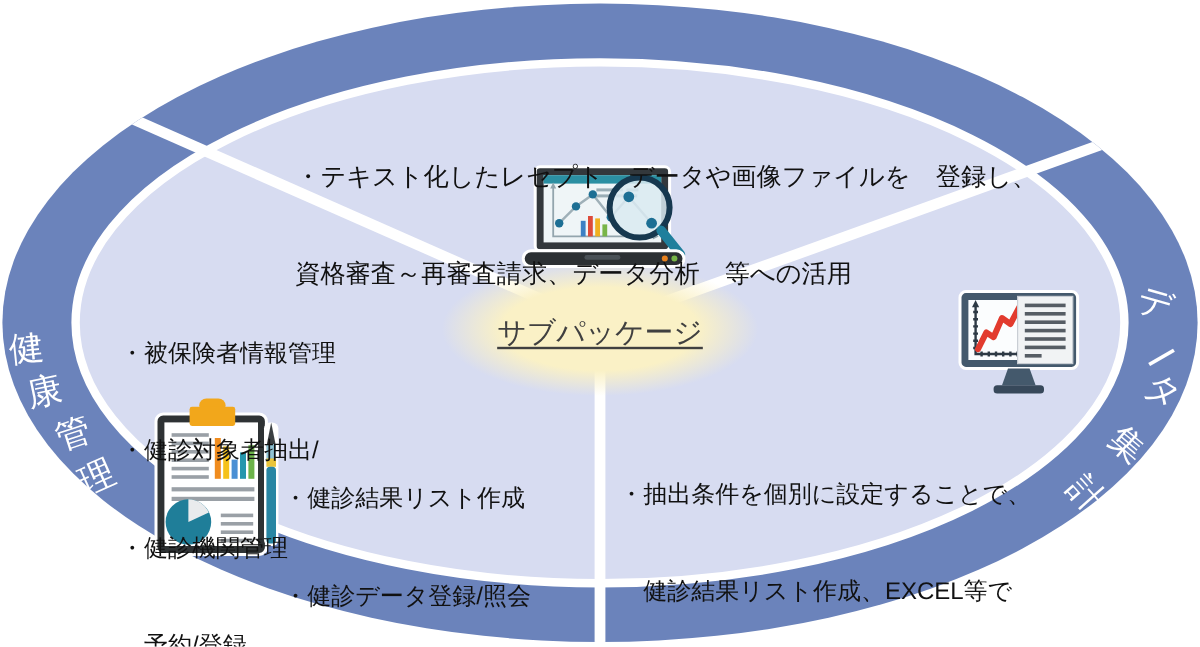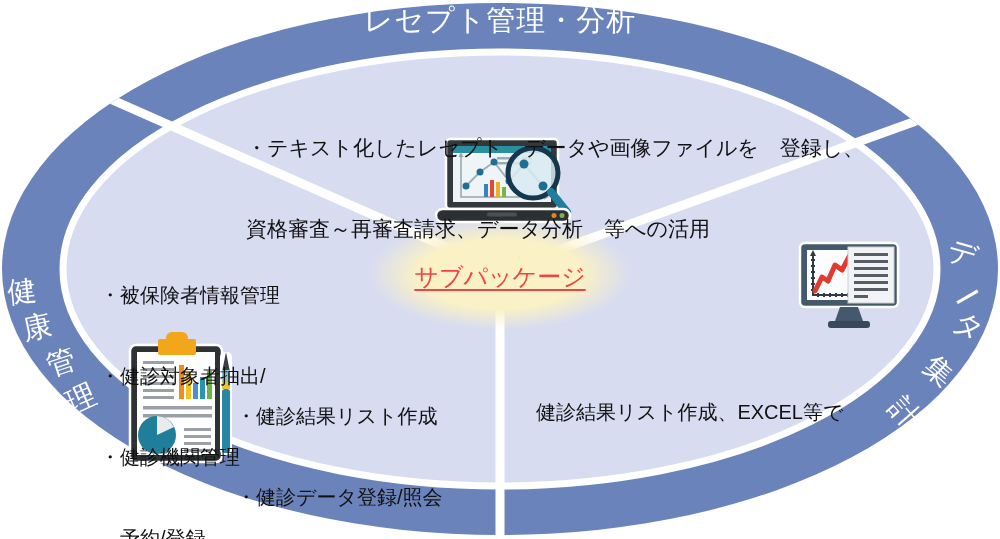--- a/index.html
+++ b/index.html
@@ -13,21 +13,21 @@
     left:0;top:1px;width:1000px;text-align:center;
     font-size:29px;letter-spacing:1px;color:#ffffff;font-weight:500;
   }
   .body-text{color:#111111;font-size:20px;line-height:27px;white-space:pre;}
   .receipt-text{left:246px;top:80px;font-size:21px;line-height:27px;}
   .health-upper{left:100px;top:228px;}
   .health-lower{left:236px;top:349px;}
   .data-text{left:516px;top:345px;}
   .center-label{
     left:390px;top:261px;width:220px;text-align:center;
-    font-size:24px;color:#ef4444;text-decoration:underline;text-underline-offset:4px;
+    font-size:24px;color:#404040;text-decoration:underline;text-underline-offset:4px;
   }
   .ring-label{position:absolute;left:0;top:0;width:0;height:0;}
   .ring-char{
     position:absolute;width:34px;height:34px;line-height:34px;text-align:center;
     font-size:29px;color:#ffffff;font-weight:500;
   }
   
   .ring-label.left .ring-char:nth-child(1){left:5px;  top:274px; transform:rotate(-6deg);}
   .ring-label.left .ring-char:nth-child(2){left:20px; top:310px; transform:rotate(-12deg);}
   .ring-label.left .ring-char:nth-child(3){left:44px; top:345px; transform:rotate(-18deg);}
@@ -170,21 +170,20 @@
       <g>
         <rect x="220" y="352" width="12" height="103" rx="5" fill="#ffffff"></rect>
         <polygon points="226,352 222,372 230,372" fill="#3A3F42"></polygon>
         <rect x="222" y="370" width="8" height="14" fill="#8FC3D4"></rect>
         <rect x="222" y="382" width="8" height="7" fill="#E9C53B"></rect>
         <rect x="222" y="389" width="8" height="64" rx="3" fill="#2886A3"></rect>
       </g>
     </g>
   </svg>
 
-  <div class="abs ring-title">レセプト管理・分析</div>
 
   <div class="ring-label left">
       <span class="ring-char">健</span>
       <span class="ring-char">康</span>
       <span class="ring-char">管</span>
       <span class="ring-char">理</span>
     </div>
   <div class="ring-label right">
       <span class="ring-char">デ</span>
       <span class="ring-char">ー</span>
@@ -205,19 +204,20 @@
     <div>　予約/登録</div>
   </div>
 
   <div class="abs body-text health-lower">
     <div>・健診結果リスト作成</div>
     <div>・健診データ登録/照会</div>
     
   </div>
 
   <div class="abs body-text data-text">
+    <div>・抽出条件を個別に設定することで、</div>
     <div>　健診結果リスト作成、EXCEL等で</div>
     
   </div>
 
   <div class="abs center-label">サブパッケージ</div>
 
 </div>
 
 </body></html>

